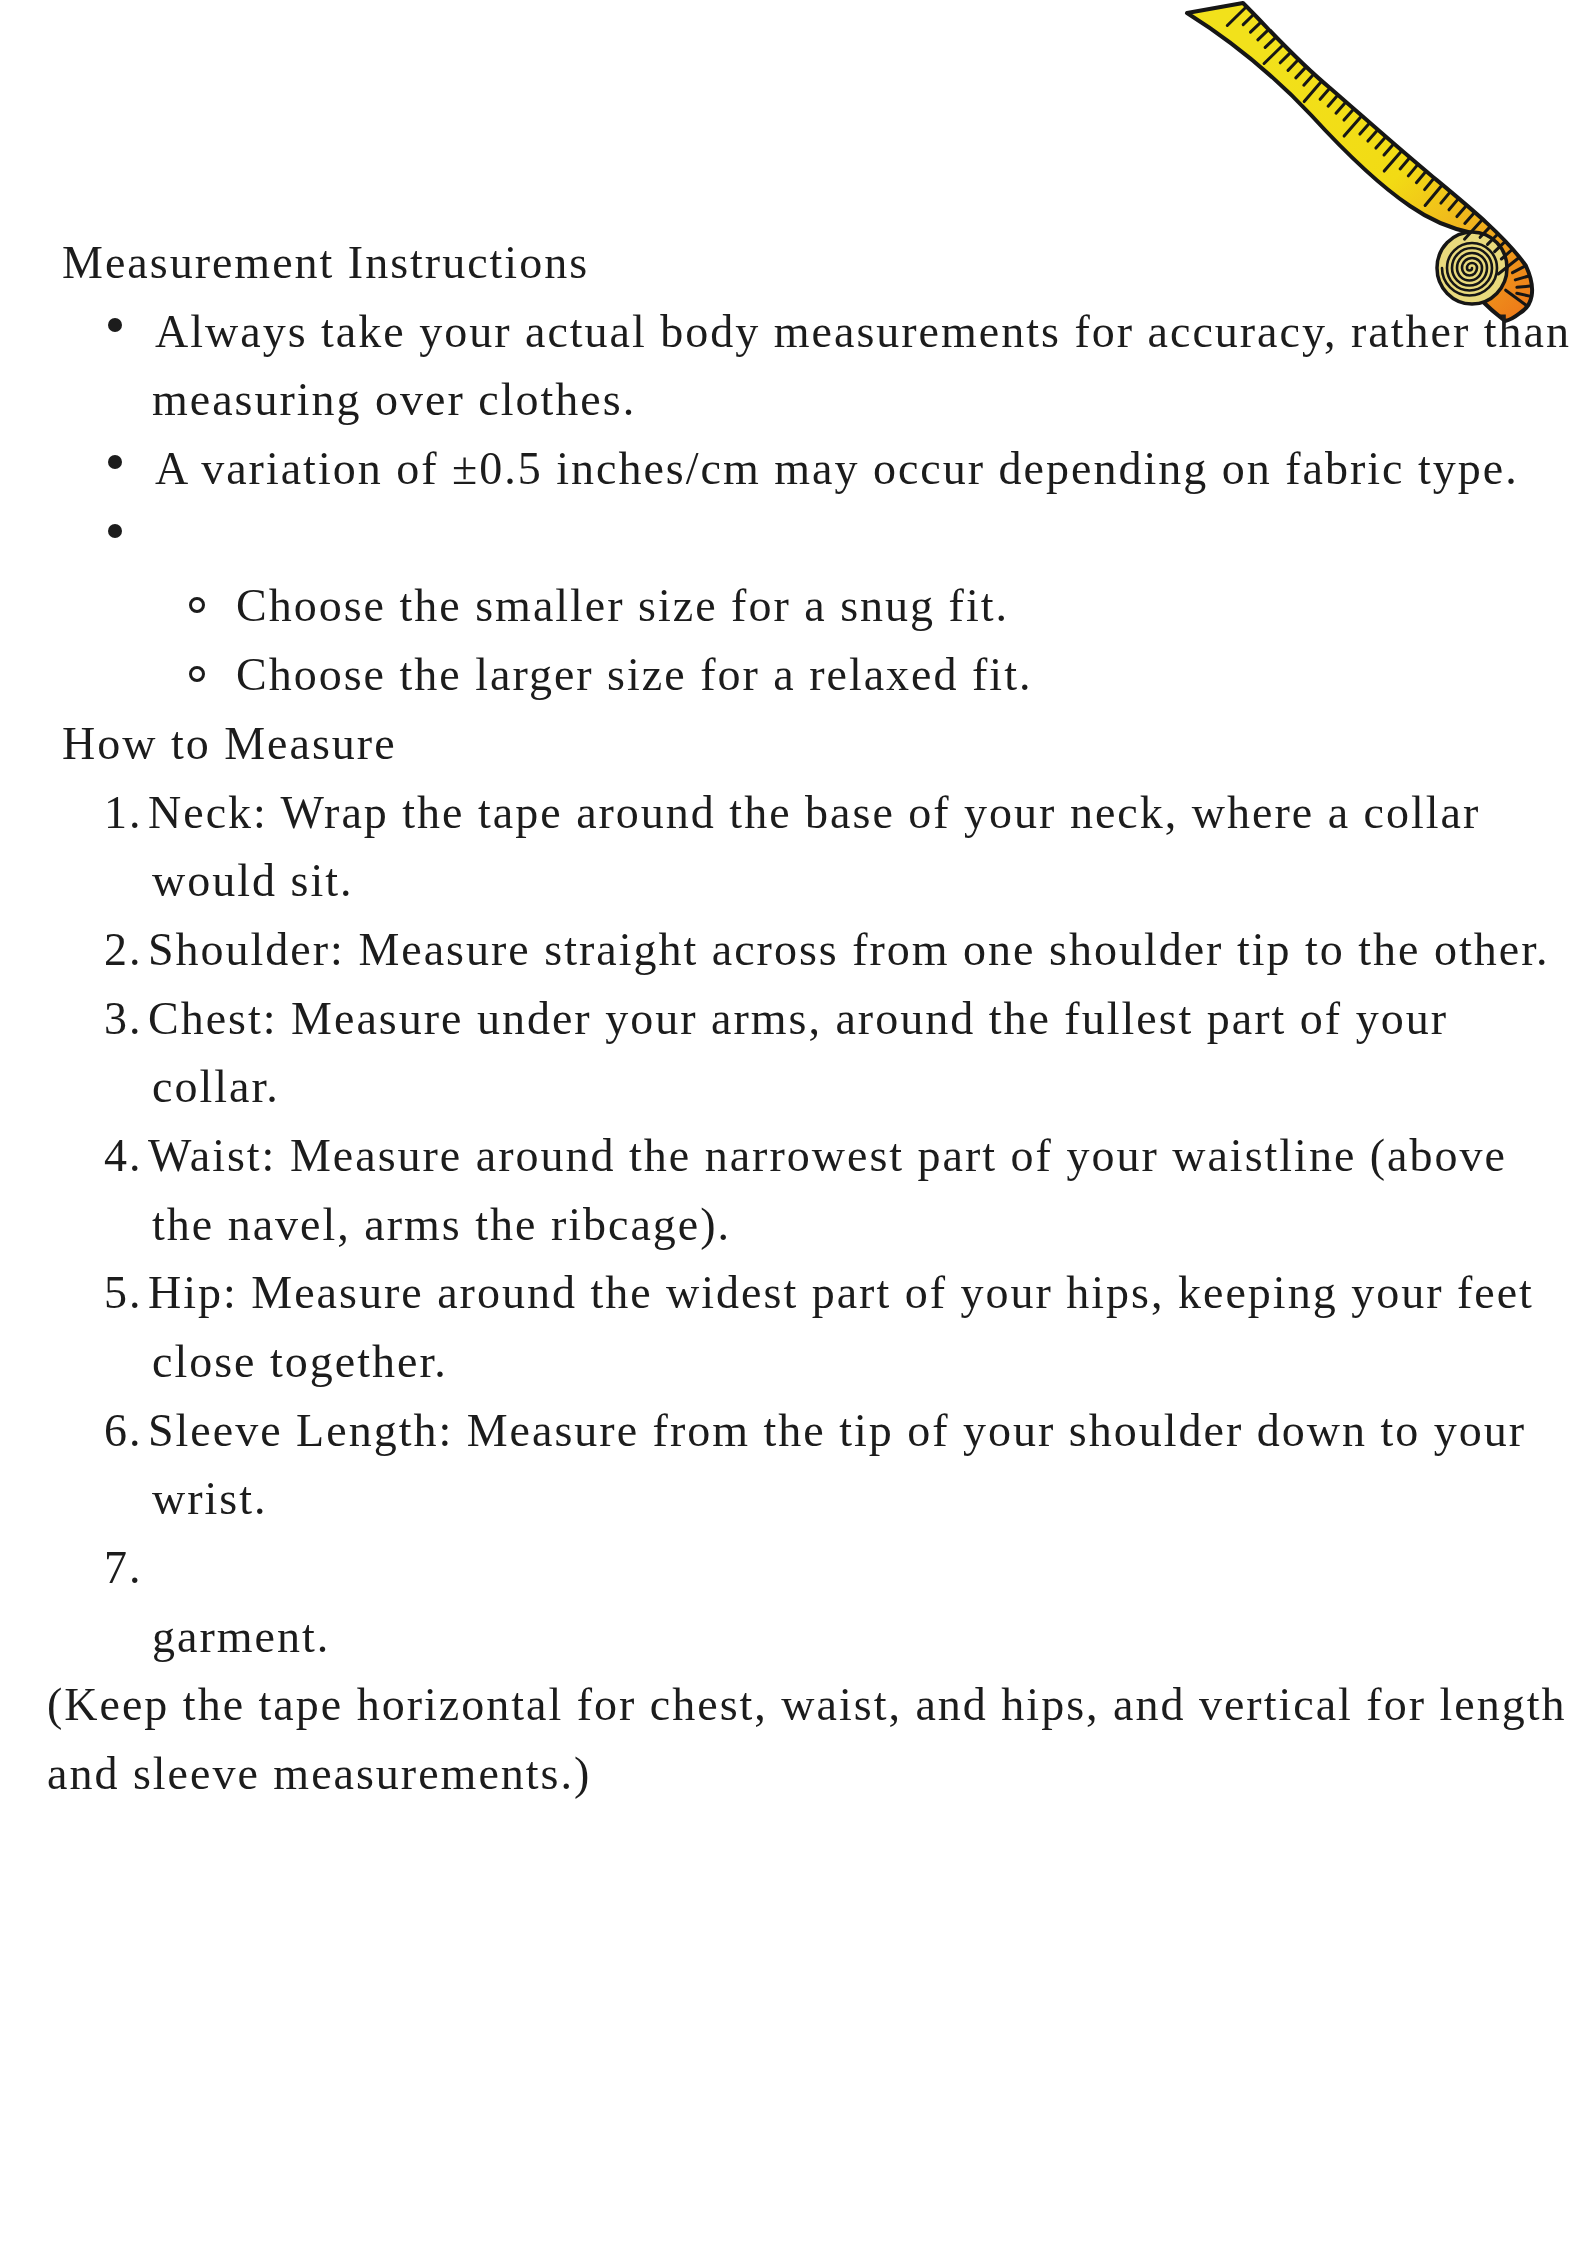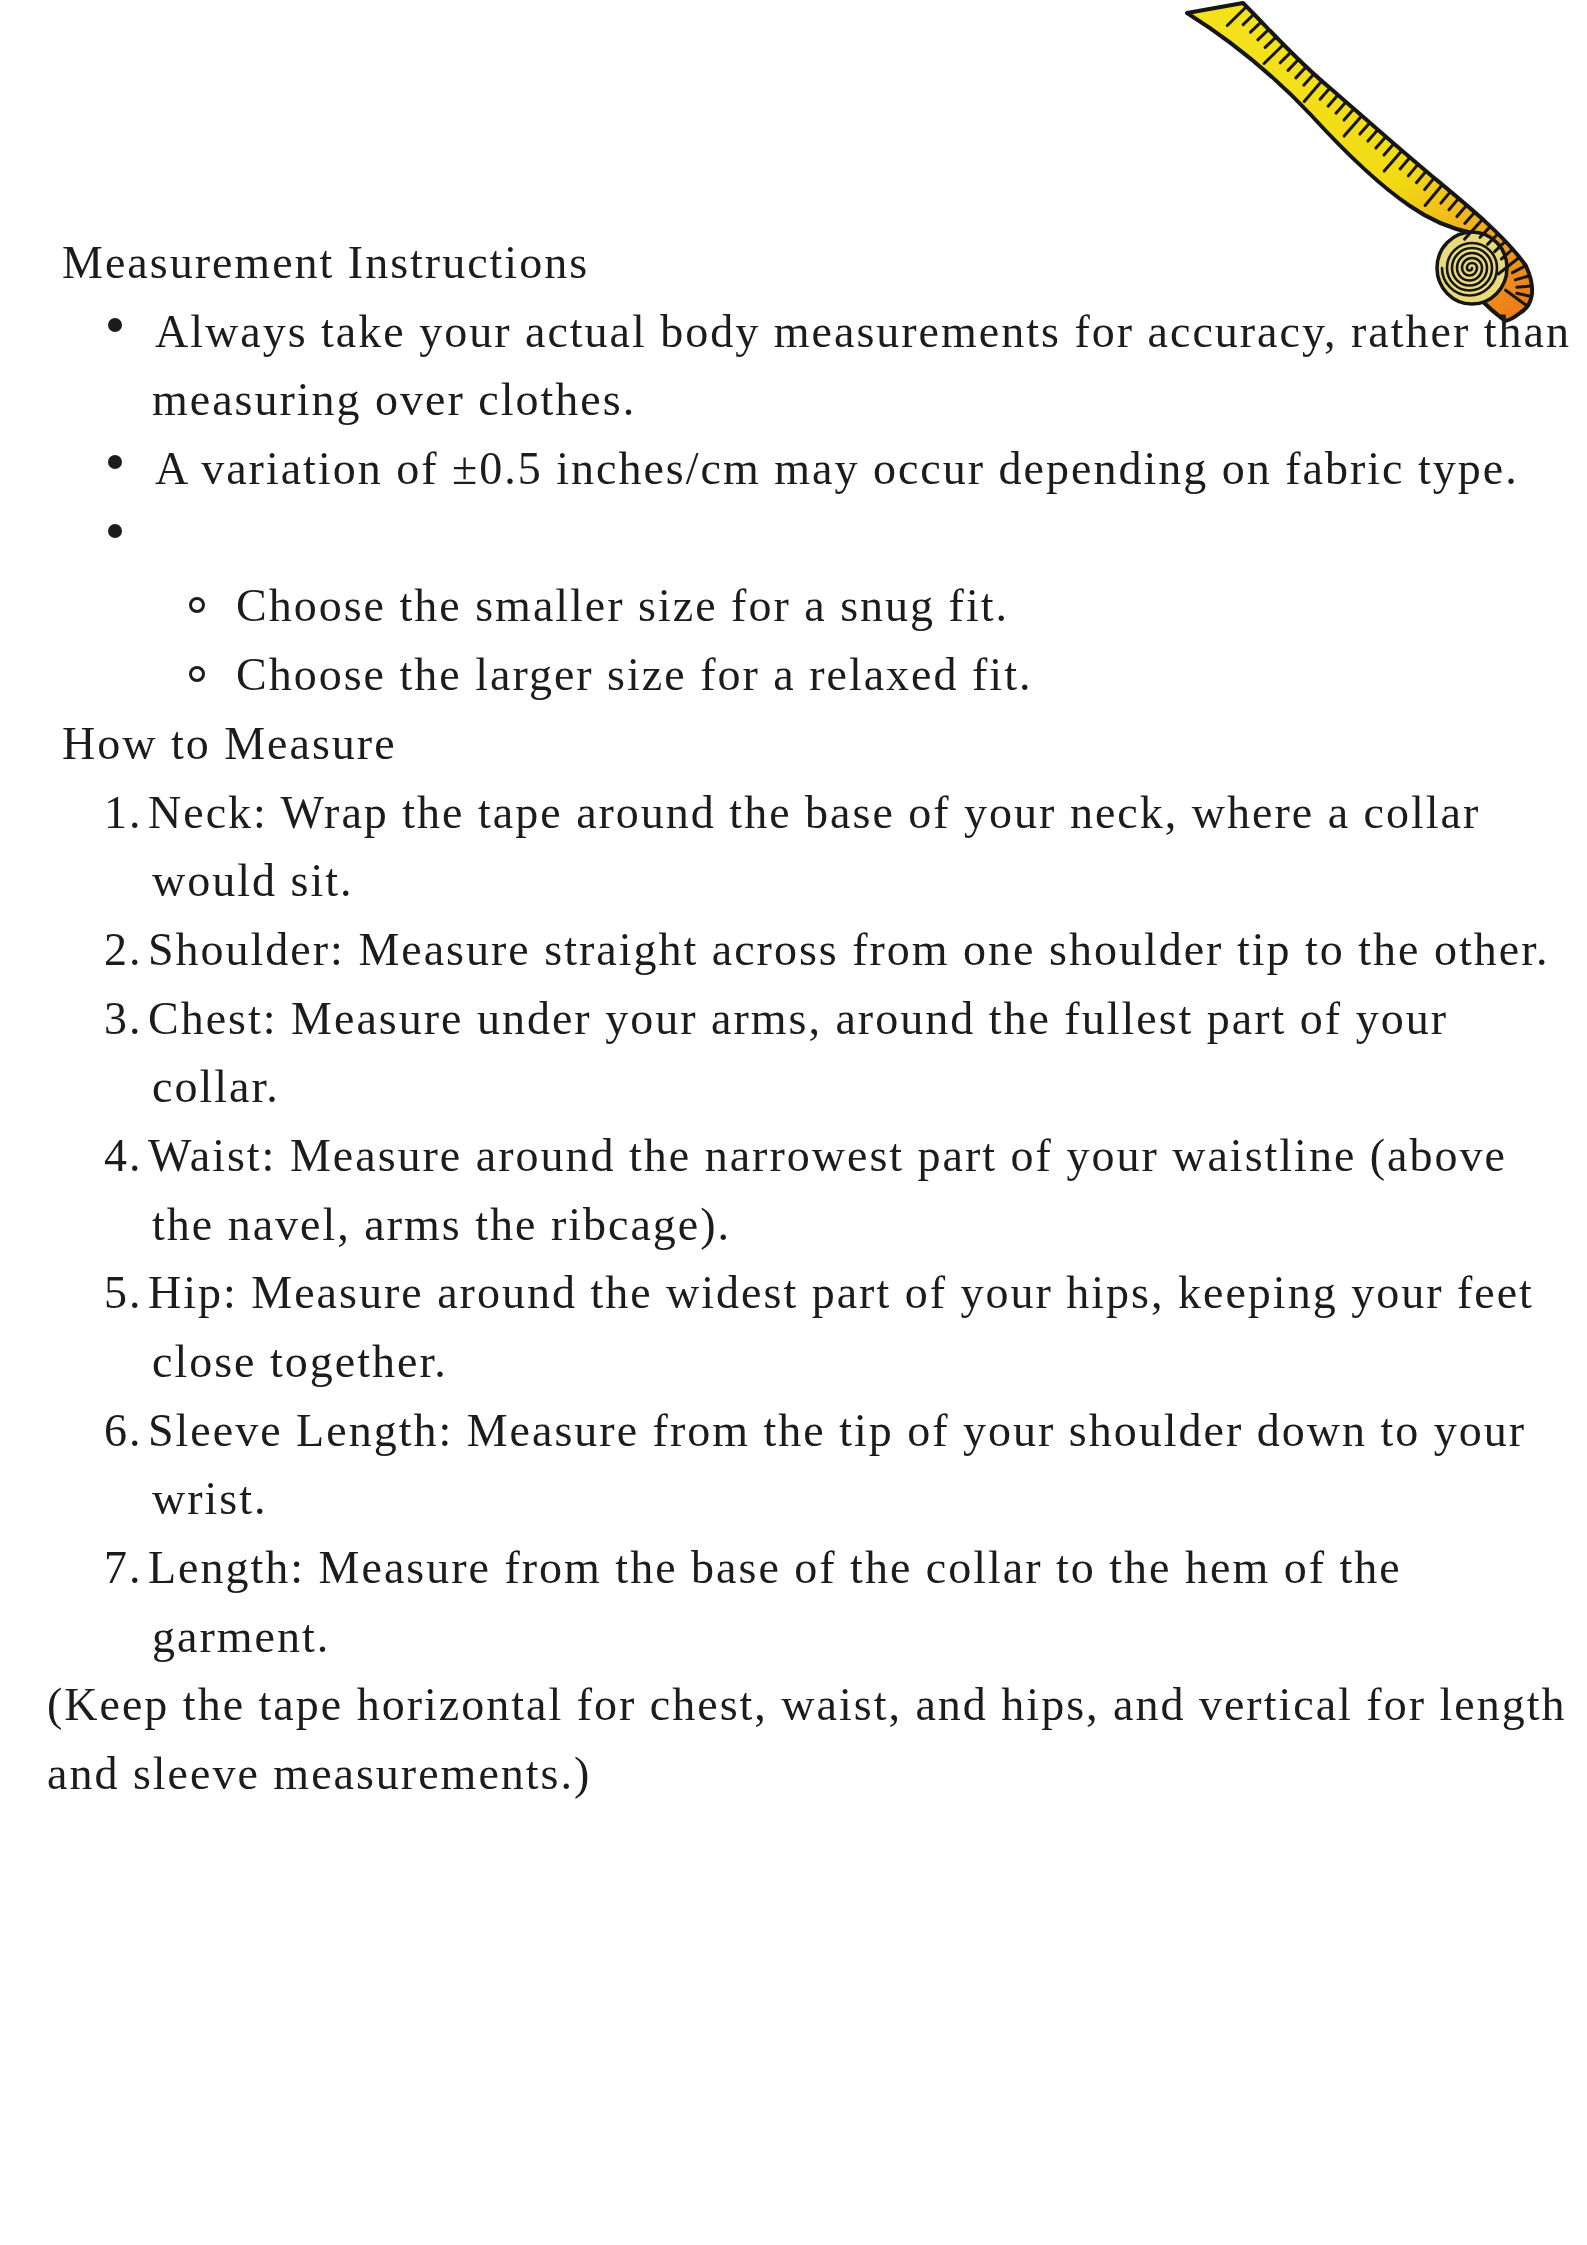--- a/index.html
+++ b/index.html
@@ -193,19 +193,18 @@
   <div class="line t-numbered-cont">close together.</div>
 
   <div class="line t-numbered">
     <span class="num">6.</span>
     <span>Sleeve Length: Measure from the tip of your shoulder down to your</span>
   </div>
   <div class="line t-numbered-cont">wrist.</div>
 
   <div class="line t-numbered">
     <span class="num">7.</span>
-    <span>Length: Measure from the base of the collar to the hem of the</span>
   </div>
   <div class="line t-numbered-cont">garment.</div>
 
   <div class="line t-plain">(Keep the tape horizontal for chest, waist, and hips, and vertical for length</div>
   <div class="line t-plain">and sleeve measurements.)</div>
 </div>
 
 </body></html>

